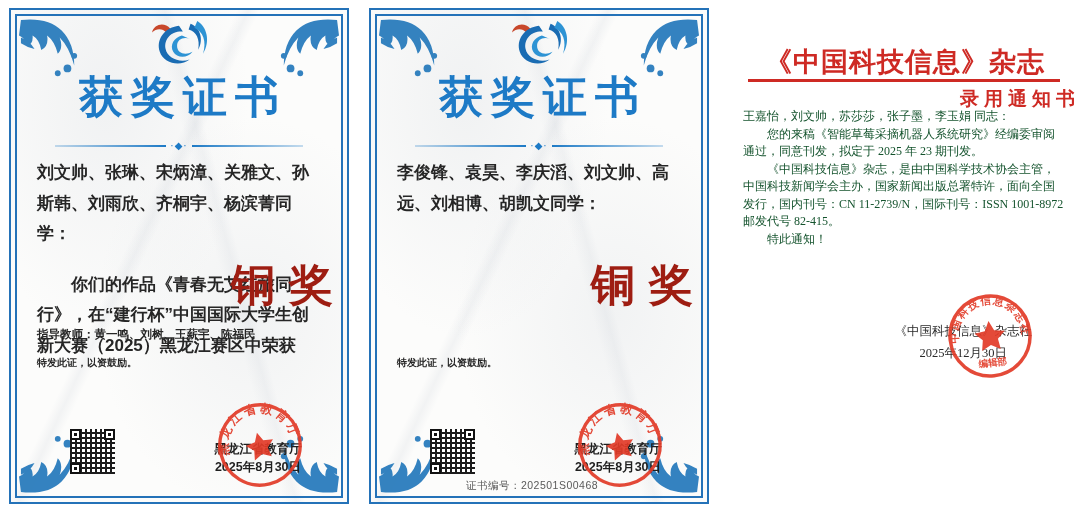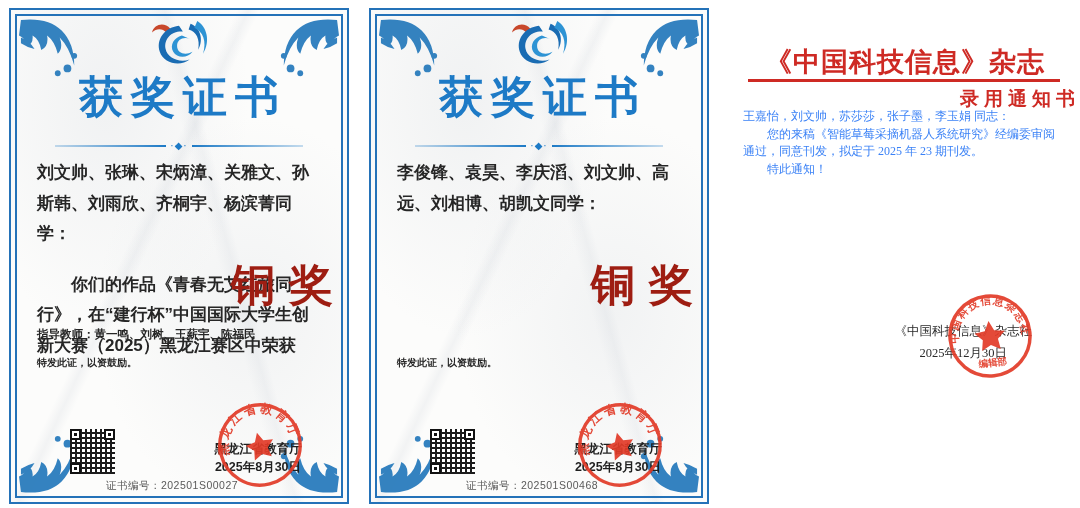--- a/index.html
+++ b/index.html
@@ -76,21 +76,21 @@
   }
   .notice-underline{position:absolute;top:79px;left:18px;right:20px;height:3px;background:#ce2a24;}
   .notice-subtitle{
     position:absolute;top:86px;left:0;width:100%;text-align:right;
     font-family:"Liberation Serif", serif;font-weight:700;
     font-size:19px;color:#ce2a24;letter-spacing:5px;text-indent:5px;
   }
   .notice-body{
     position:absolute;top:108px;left:13px;right:14px;
     font-family:"Liberation Serif", serif;
-    font-size:12px;line-height:17.5px;color:#3b82f6;
+    font-size:12px;line-height:17.5px;color:#14532d;
   }
   .notice-body p{margin:0;}
   .notice-body p.indent{text-indent:2em;}
   .notice-sign{
     position:absolute;top:320px;right:48px;text-align:center;
     font-family:"Liberation Serif", serif;
     font-size:12.5px;line-height:22px;color:#2a2a2a;
   }
   .notice-seal{position:absolute;left:214px;top:290px;width:92px;height:92px;}
   .seal-svg{opacity:.92;}
@@ -168,23 +168,20 @@
     <g transform="rotate(-14 46 46)">
       <circle cx="46" cy="46" r="41" fill="none" stroke="#e23b28" stroke-width="3.5"></circle>
       <polygon points="46,33 50.4,42.1 60.3,43.4 53.1,50.3 54.9,60.1 46,55.4 37.1,60.1 38.9,50.3 31.7,43.4 41.6,42.1" fill="#e23b28"></polygon>
       <path id="sealArc0" d="M 13,46 A 33,33 0 1 1 79,46" fill="none"></path>
       <text font-size="12.5" font-weight="bold" fill="#e23b28" letter-spacing="3">
         <textPath href="#sealArc0" startOffset="50%" text-anchor="middle">黑龙江省教育厅</textPath>
       </text>
     </g>
   </svg>
 
-  <div class="cert-no">
-    <span>证书编号：</span><span>202501S00027</span>
-  </div>
 </div>
 
 <div class="cert cert-1">
   <div class="cert-inner"></div>
   <svg class="corner tl" viewBox="0 0 64 64">
       <use href="#flourish"></use>
     </svg>
   <svg class="corner tr" viewBox="0 0 64 64">
       <use href="#flourish"></use>
     </svg>
@@ -240,20 +237,21 @@
 </div>
 
 <div class="notice">
   <div class="notice-title">《中国科技信息》杂志</div>
   <div class="notice-underline"></div>
   <div class="notice-subtitle">录用通知书</div>
 
   <div class="notice-body">
     <p>王嘉怡，刘文帅，苏莎莎，张子墨，李玉娟 同志：</p>
     <p class="indent">您的来稿《智能草莓采摘机器人系统研究》经编委审阅通过，同意刊发，拟定于 2025 年 23 期刊发。</p>
+    <p class="indent">《中国科技信息》杂志，是由中国科学技术协会主管，中国科技新闻学会主办，国家新闻出版总署特许，面向全国发行，国内刊号：CN 11-2739/N，国际刊号：ISSN 1001-8972 邮发代号 82-415。</p>
     <p class="indent">特此通知！</p>
   </div>
 
   <div class="notice-sign">
     <div>《中国科技信息》杂志社</div>
     <div>2025年12月30日</div>
   </div>
 
   <svg class="notice-seal seal-svg" viewBox="0 0 92 92">
     <g transform="rotate(-6 46 46)">

